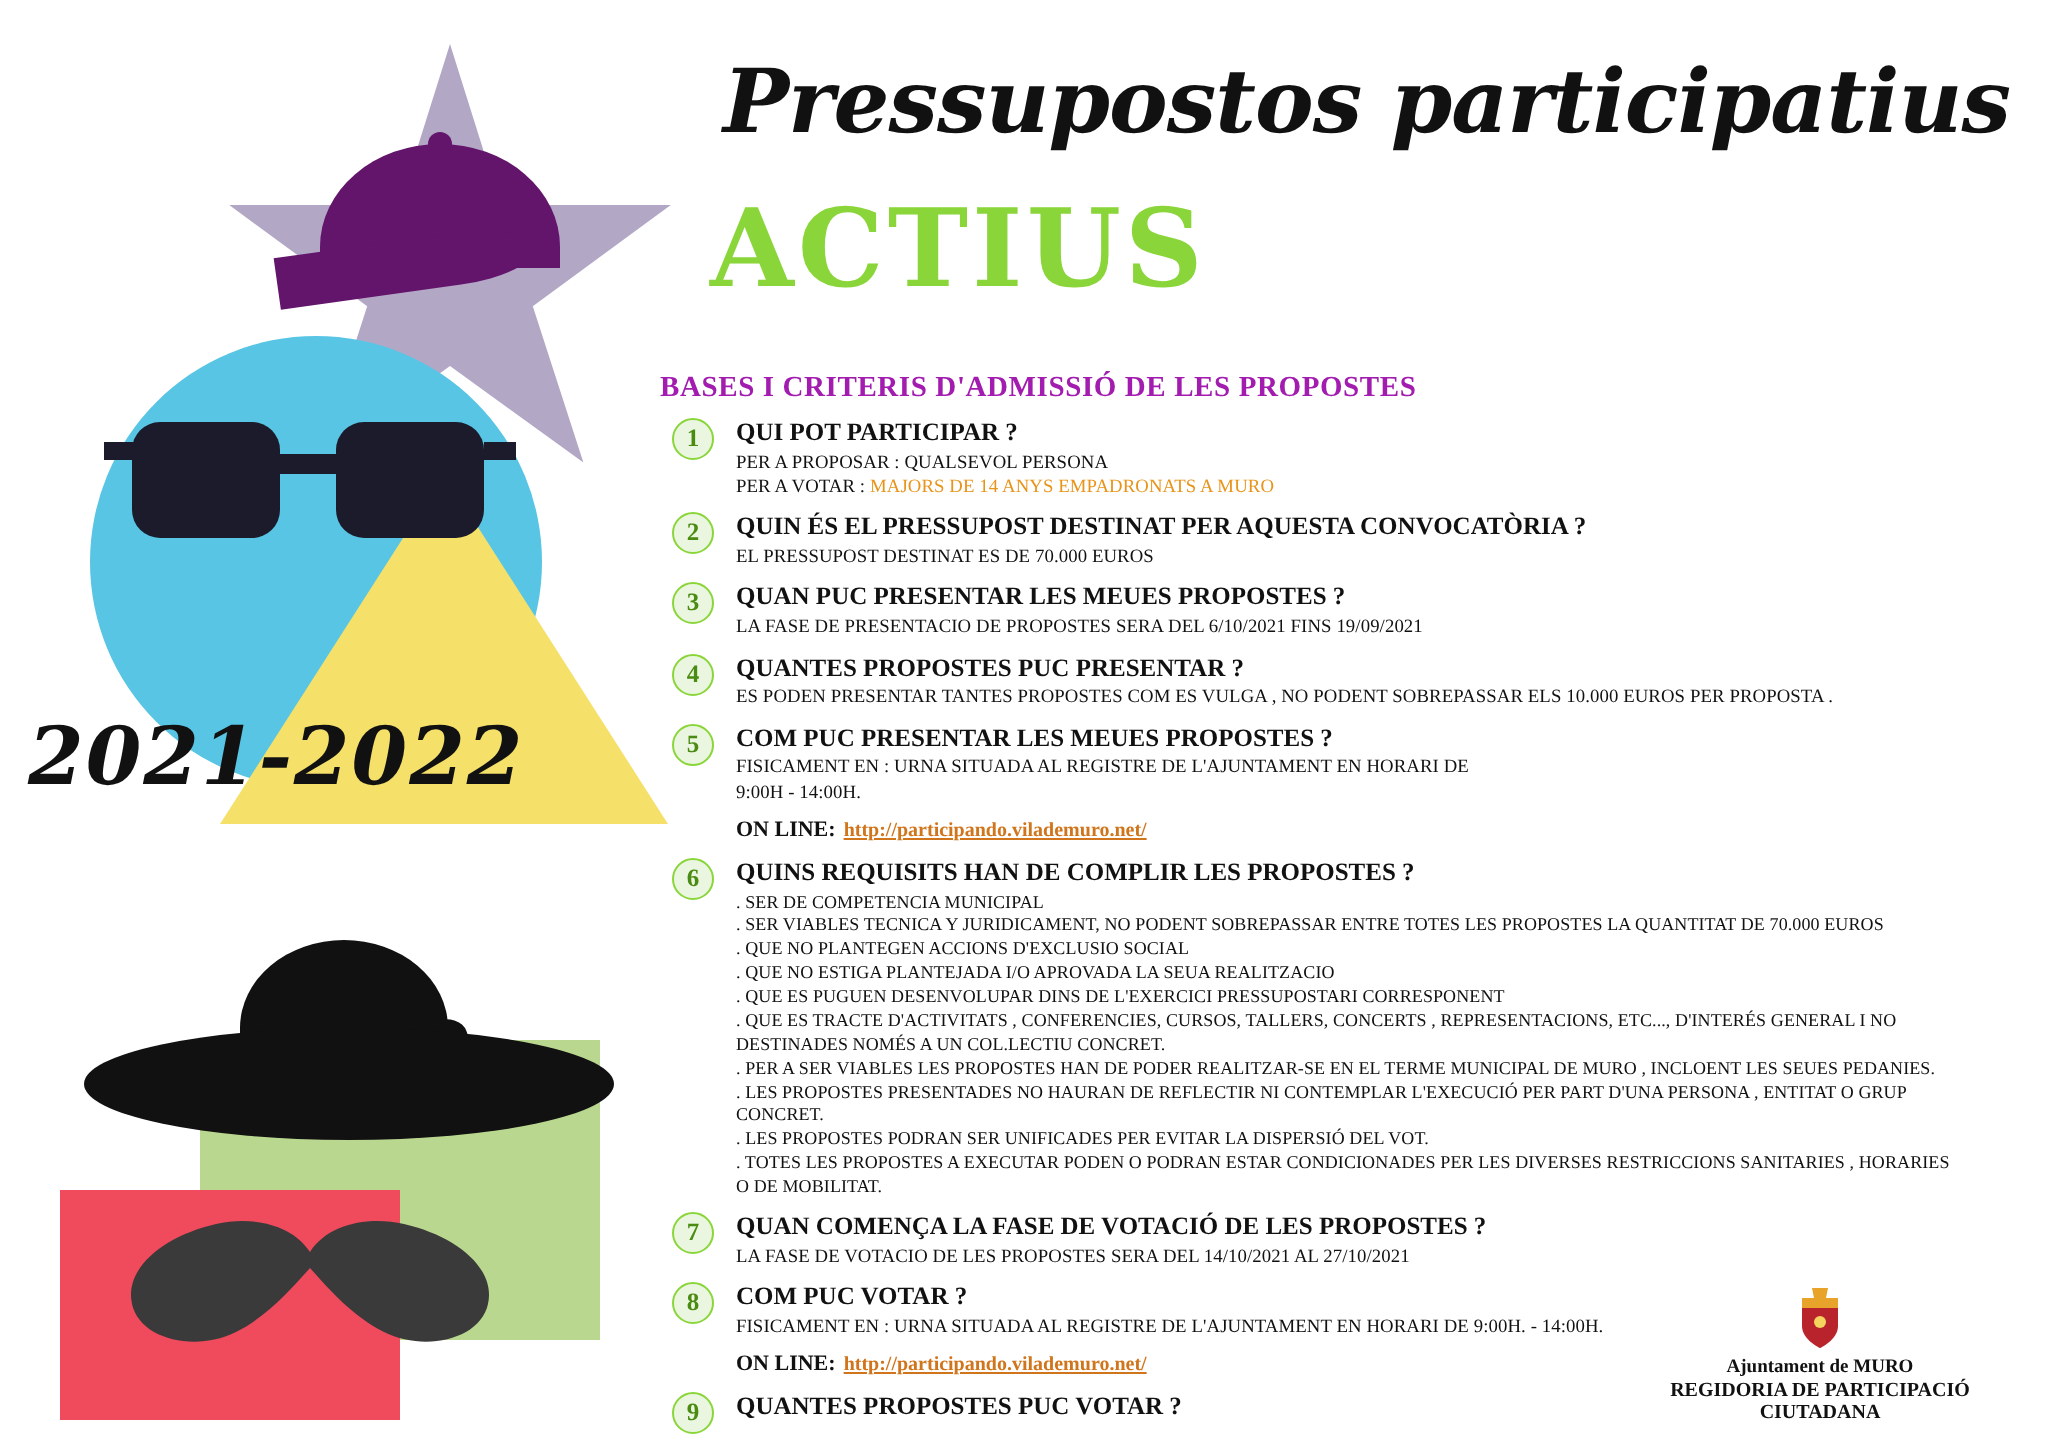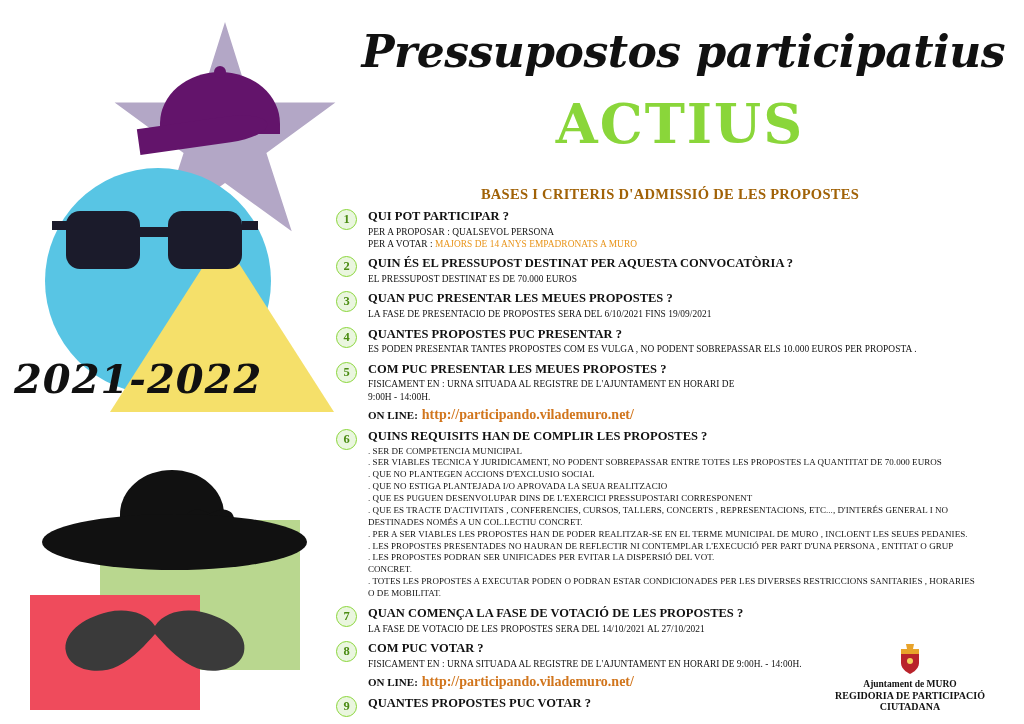--- a/index.html
+++ b/index.html
@@ -144,46 +144,45 @@
     font-weight: bold;
     font-style: italic;
     font-size: 44px;
     color: #111;
     letter-spacing: -0.5px;
   }
   .title-sub {
     position: absolute;
     left: 355px; top: 92px;
     width: 650px;
-    text-align: center;
+    text-align: left;
     font-family: "DejaVu Serif", serif;
     font-weight: bold;
     font-size: 54px;
     color: #8ad63a;
     letter-spacing: 2px;
   }
   .years {
     position: absolute;
     left: 14px; top: 355px;
     font-family: "DejaVu Serif", serif;
     font-weight: bold;
     font-style: italic;
     font-size: 40px;
     color: #111;
     letter-spacing: 1px;
   }
   .bases-title {
     position: absolute;
     left: 330px; top: 186px;
     width: 680px;
-    text-align: center;
     font-family: "Liberation Serif", serif;
     font-weight: bold;
     font-size: 14.5px;
-    color: #a16207;
+    color: #a21caf;
     letter-spacing: 0.3px;
   }
 
   
   .qlist {
     position: absolute;
     left: 336px; top: 209px;
     width: 680px;
   }
   .qitem {
@@ -224,22 +223,23 @@
   .qline.small { font-size: 9px; }
   .hl-orange { color: #e8941a; }
   .onlinebox { margin-top: 2px; }
   .onlinebox .lbl {
     font-weight: bold;
     font-size: 11px;
     color: #111;
   }
   .onlinebox .url {
     font-weight: bold;
-    font-size: 14px;
+    font-size: 10px;
     color: #d1751c;
+    text-decoration: underline;
   }
 
   
   .footer-logo {
     position: absolute;
     right: 14px; bottom: 12px;
     width: 200px;
     text-align: center;
   }
   .crest {
@@ -348,22 +348,22 @@
       <div class="qhead">QUINS REQUISITS HAN DE COMPLIR LES PROPOSTES ?</div>
       <div class="qline small">. SER DE COMPETENCIA MUNICIPAL</div>
       <div class="qline small">. SER VIABLES TECNICA Y JURIDICAMENT, NO PODENT SOBREPASSAR ENTRE TOTES LES PROPOSTES LA QUANTITAT DE 70.000 EUROS</div>
       <div class="qline small">. QUE NO PLANTEGEN ACCIONS D'EXCLUSIO SOCIAL</div>
       <div class="qline small">. QUE NO ESTIGA PLANTEJADA I/O APROVADA LA SEUA REALITZACIO</div>
       <div class="qline small">. QUE ES PUGUEN DESENVOLUPAR DINS DE L'EXERCICI PRESSUPOSTARI CORRESPONENT</div>
       <div class="qline small">. QUE ES TRACTE D'ACTIVITATS , CONFERENCIES, CURSOS, TALLERS, CONCERTS , REPRESENTACIONS, ETC..., D'INTERÉS GENERAL I NO</div>
       <div class="qline small">DESTINADES  NOMÉS A UN COL.LECTIU CONCRET.</div>
       <div class="qline small">. PER A SER VIABLES LES PROPOSTES HAN DE PODER REALITZAR-SE EN EL TERME MUNICIPAL DE MURO , INCLOENT LES SEUES PEDANIES.</div>
       <div class="qline small">. LES PROPOSTES PRESENTADES NO HAURAN DE REFLECTIR NI CONTEMPLAR L'EXECUCIÓ PER PART D'UNA PERSONA , ENTITAT O GRUP</div>
+      <div class="qline small">CONCRET.</div>
       <div class="qline small">. LES PROPOSTES PODRAN SER UNIFICADES PER EVITAR LA DISPERSIÓ DEL VOT.</div>
-      <div class="qline small">CONCRET.</div>
       <div class="qline small">. TOTES LES PROPOSTES A EXECUTAR PODEN O PODRAN ESTAR CONDICIONADES PER LES DIVERSES RESTRICCIONS SANITARIES , HORARIES</div>
       <div class="qline small">O DE  MOBILITAT.</div>
     </div>
 
     <div class="qitem">
       <div class="bullet">7</div>
       <div class="qhead">QUAN COMENÇA LA FASE DE VOTACIÓ DE LES PROPOSTES ?</div>
       <div class="qline">LA FASE DE VOTACIO DE LES PROPOSTES SERA DEL 14/10/2021 AL 27/10/2021</div>
     </div>
 

